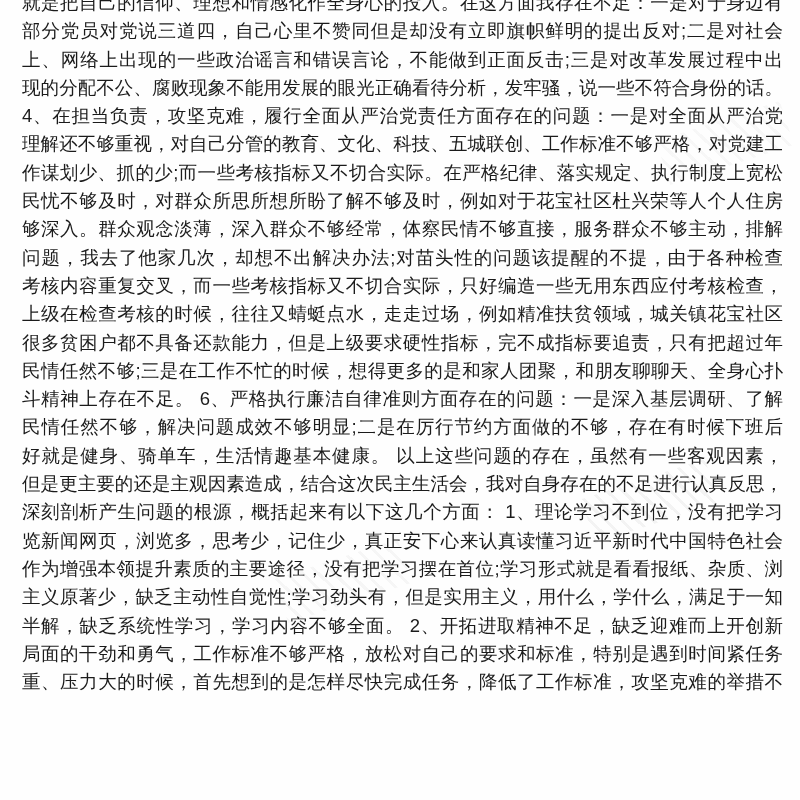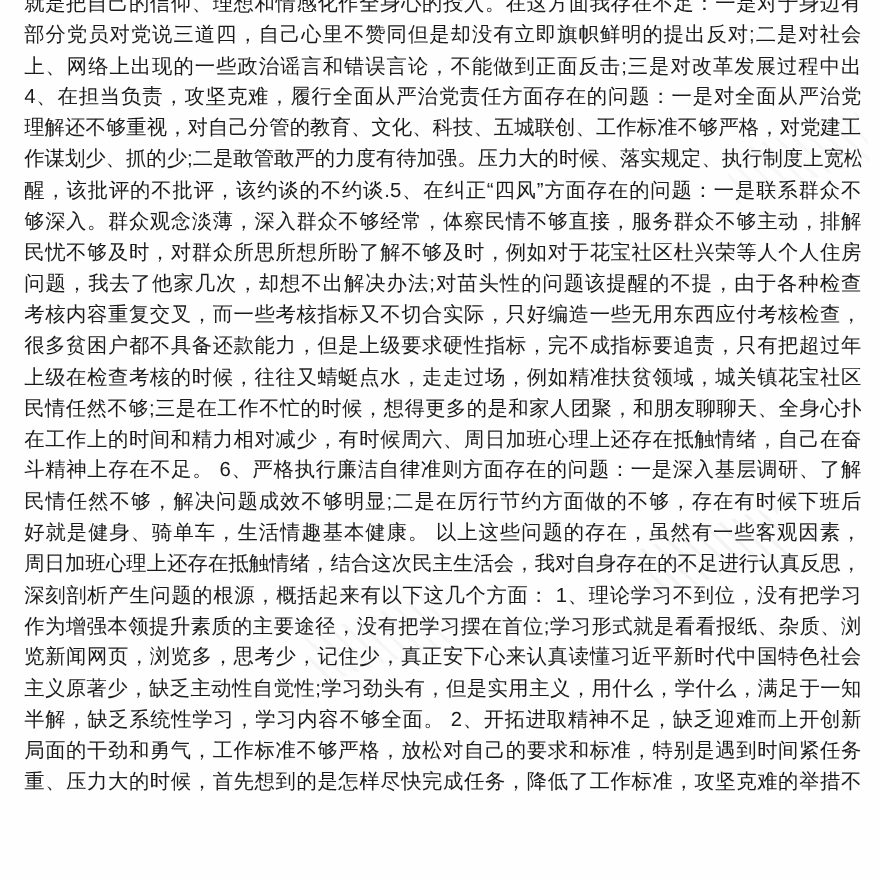--- a/index.html
+++ b/index.html
@@ -54,37 +54,36 @@
 
 <div class="doc-page">
   <div class="watermark wm1"></div>
   <div class="watermark wm2"></div>
   <div class="watermark wm3"></div>
 
   <div class="doc-text">
     <div class="text-line">就是把自己的信仰、理想和情感化作全身心的投入。在这方面我存在不足：一是对于身边有</div>
     <div class="text-line">部分党员对党说三道四，自己心里不赞同但是却没有立即旗帜鲜明的提出反对;二是对社会</div>
     <div class="text-line">上、网络上出现的一些政治谣言和错误言论，不能做到正面反击;三是对改革发展过程中出</div>
+    <div class="text-line">现的分配不公、腐败现象不能用发展的眼光正确看待分析，发牢骚，说一些不符合身份的话。</div>
     <div class="text-line">4、在担当负责，攻坚克难，履行全面从严治党责任方面存在的问题：一是对全面从严治党</div>
     <div class="text-line">理解还不够重视，对自己分管的教育、文化、科技、五城联创、工作标准不够严格，对党建工</div>
-    <div class="text-line">作谋划少、抓的少;二是敢管敢严的力度有待加强。压力大的时候、落实规定、执行制度上宽松</div>
-    <div class="text-line">醒，该批评的不批评，该约谈的不约谈.5、在纠正“四风”方面存在的问题：一是联系群众不</div>
+    <div class="text-line">作谋划少、抓的少;而一些考核指标又不切合实际。在严格纪律、落实规定、执行制度上宽松</div>
+    <div class="text-line">民忧不够及时，对群众所思所想所盼了解不够及时，例如对于花宝社区杜兴荣等人个人住房</div>
     <div class="text-line">够深入。群众观念淡薄，深入群众不够经常，体察民情不够直接，服务群众不够主动，排解</div>
-    <div class="text-line">民忧不够及时，对群众所思所想所盼了解不够及时，例如对于花宝社区杜兴荣等人个人住房</div>
     <div class="text-line">问题，我去了他家几次，却想不出解决办法;对苗头性的问题该提醒的不提，由于各种检查</div>
     <div class="text-line">考核内容重复交叉，而一些考核指标又不切合实际，只好编造一些无用东西应付考核检查，</div>
+    <div class="text-line">上级在检查考核的时候，往往又蜻蜓点水，走走过场，例如精准扶贫领域，城关镇花宝社区</div>
     <div class="text-line">很多贫困户都不具备还款能力，但是上级要求硬性指标，完不成指标要追责，只有把超过年</div>
-    <div class="text-line">上级在检查考核的时候，往往又蜻蜓点水，走走过场，例如精准扶贫领域，城关镇花宝社区</div>
     <div class="text-line">民情任然不够;三是在工作不忙的时候，想得更多的是和家人团聚，和朋友聊聊天、全身心扑</div>
-    <div class="text-line">在工作上的时间和精力相对减少，有时候周六、周日加班心理上还存在抵触情绪，自己在奋</div>
     <div class="text-line">斗精神上存在不足。 6、严格执行廉洁自律准则方面存在的问题：一是深入基层调研、了解</div>
     <div class="text-line">民情任然不够，解决问题成效不够明显;二是在厉行节约方面做的不够，存在有时候下班后</div>
     <div class="text-line">好就是健身、骑单车，生活情趣基本健康。 以上这些问题的存在，虽然有一些客观因素，</div>
-    <div class="text-line">周日加班心理上还存在抵触情绪，结合这次民主生活会，我对自身存在的不足进行认真反思，</div>
+    <div class="text-line">但是更主要的还是主观因素造成，结合这次民主生活会，我对自身存在的不足进行认真反思，</div>
     <div class="text-line">深刻剖析产生问题的根源，概括起来有以下这几个方面：  1、理论学习不到位，没有把学习</div>
+    <div class="text-line">览新闻网页，浏览多，思考少，记住少，真正安下心来认真读懂习近平新时代中国特色社会</div>
     <div class="text-line">作为增强本领提升素质的主要途径，没有把学习摆在首位;学习形式就是看看报纸、杂质、浏</div>
-    <div class="text-line">览新闻网页，浏览多，思考少，记住少，真正安下心来认真读懂习近平新时代中国特色社会</div>
     <div class="text-line">主义原著少，缺乏主动性自觉性;学习劲头有，但是实用主义，用什么，学什么，满足于一知</div>
     <div class="text-line">半解，缺乏系统性学习，学习内容不够全面。 2、开拓进取精神不足，缺乏迎难而上开创新</div>
     <div class="text-line">局面的干劲和勇气，工作标准不够严格，放松对自己的要求和标准，特别是遇到时间紧任务</div>
     <div class="text-line">重、压力大的时候，首先想到的是怎样尽快完成任务，降低了工作标准，攻坚克难的举措不</div>
   </div>
 </div>
 
 </body></html>

